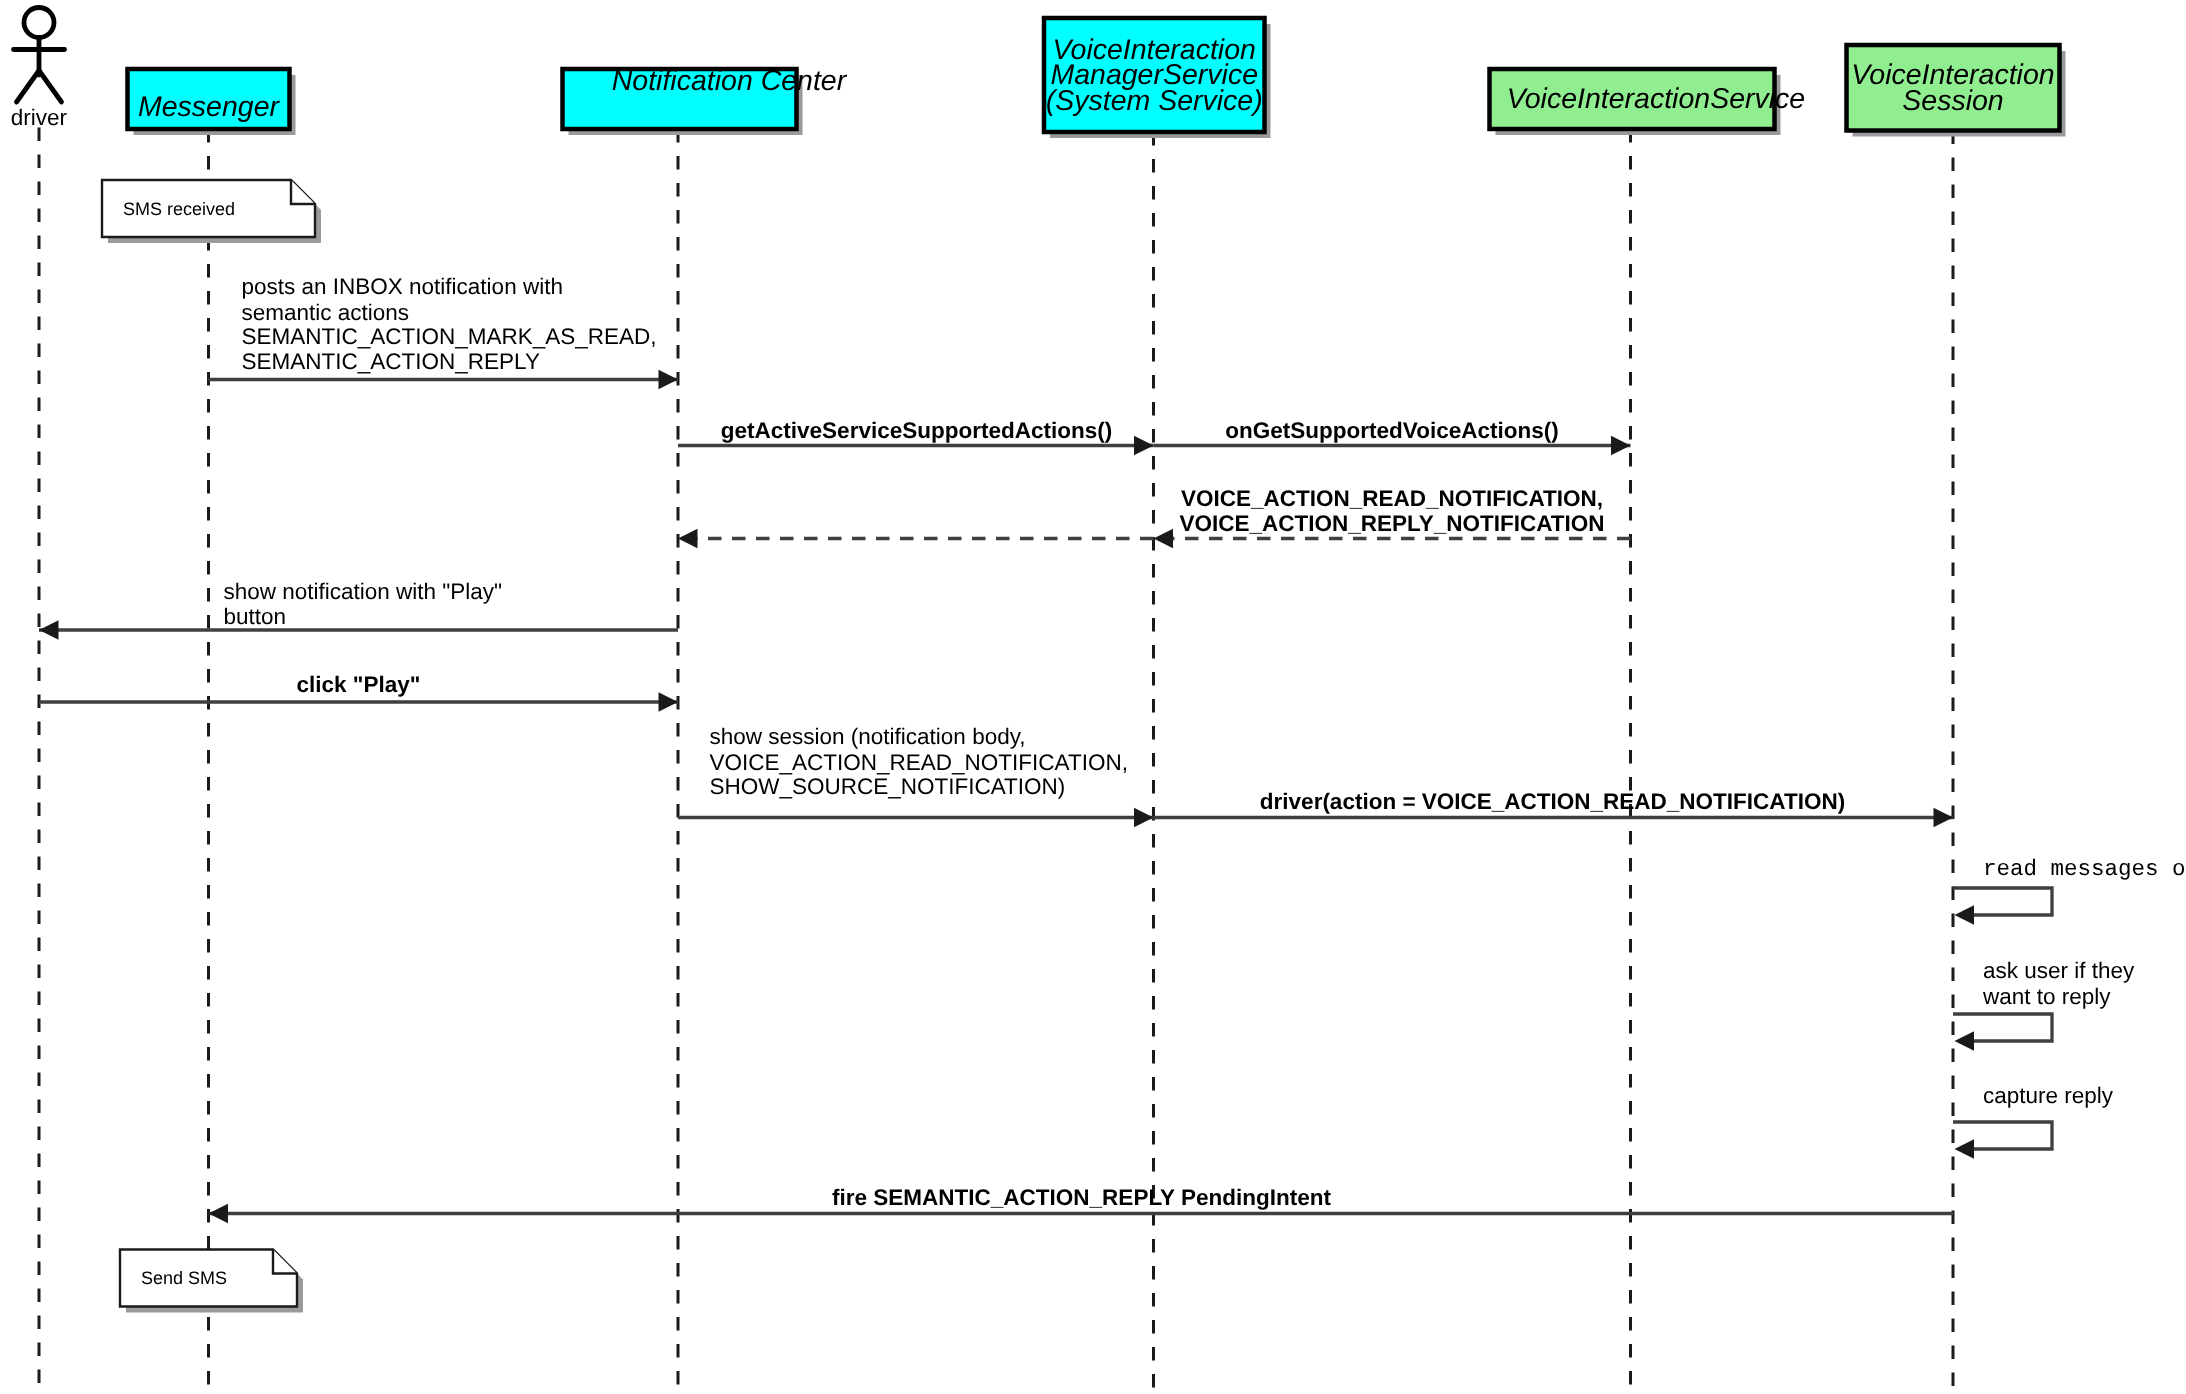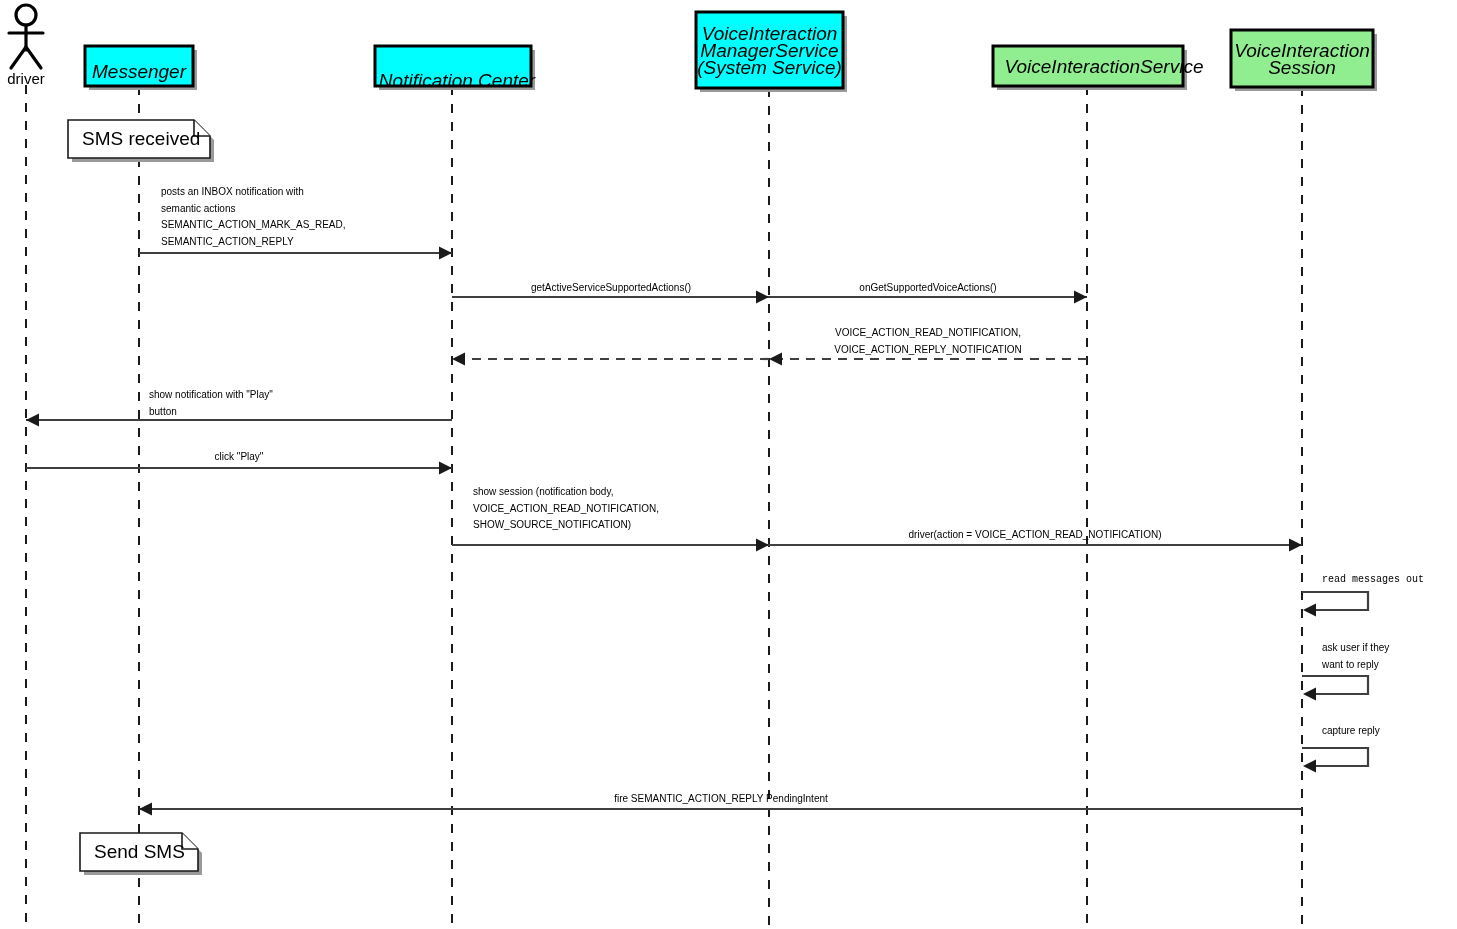--- a/index.html
+++ b/index.html
@@ -74,48 +74,49 @@
     stroke-linejoin: miter;
   }
   .note-fold {
     fill: #ffffff;
     stroke: #1a1a1a;
     stroke-width: 1.6;
   }
   .lbl {
     position: absolute;
     font-family: "Liberation Sans", sans-serif;
-    font-size: 10px;
+    font-size: 15px;
     line-height: 16.5px;
     color: #000000;
     white-space: pre;
   }
   .lbl.c {
     text-align: center;
     transform: translateX(-50%);
+    font-weight: bold;
   }
   .lbl.l { text-align: left; }
   .box-label {
     position: absolute;
     font-family: "Liberation Sans", sans-serif;
     font-size: 19px;
     line-height: 17px;
     color: #000000;
     text-align: center;
     white-space: pre;
     display: flex;
     align-items: center;
     justify-content: center;
     pointer-events: none;
     font-style: italic;
   }
   .note-label {
     position: absolute;
     font-family: "Liberation Sans", sans-serif;
-    font-size: 19px;
+    font-size: 12px;
     color: #000000;
     white-space: pre;
     display: flex;
     align-items: center;
   }
   .actor-label {
     position: absolute;
     font-family: "Liberation Sans", sans-serif;
     font-size: 15px;
     color: #000000;
@@ -221,21 +222,21 @@
         <path d="M1303 694 L1316 687.5 L1316 700.5 Z" class="arrowhead"></path>
       </g>
       <g>
         <path d="M1302 748 L1368 748 L1368 766 L1306 766" class="selfloop"></path>
         <path d="M1303 766 L1316 759.5 L1316 772.5 Z" class="arrowhead"></path>
       </g>
     </svg>
   <div id="text-layer">
       <div class="actor-label" style="left: 26px; top: 70px; width: 120px; margin-left: 0px;">driver</div>
       <div class="box-label" style="left: 85px; top: 46px; width: 108px; height: 51px;">Messenger</div>
-      <div class="box-label" style="left: 375px; top: 60px; width: 164px; height: 40px;">Notification Center</div>
+      <div class="box-label" style="left: 375px; top: 34px; width: 164px; height: 40px; padding-left: 29px;">Notification Center</div>
       <div class="box-label" style="left: 696px; top: 12px; width: 147px; height: 76px;">VoiceInteraction<br>ManagerService<br>(System Service)</div>
       <div class="box-label" style="left: 993px; top: 46px; width: 222px; height: 40px;">VoiceInteractionService</div>
       <div class="box-label" style="left: 1231px; top: 30px; width: 142px; height: 57px;">VoiceInteraction<br>Session</div>
       <div class="note-label" style="left: 82px; top: 120px; height: 38px;">SMS received</div>
       <div class="note-label" style="left: 94px; top: 833px; height: 38px;">Send SMS</div>
       <div class="lbl l" style="top: 184px; left: 161px;">posts an INBOX notification with<br>semantic actions<br>SEMANTIC_ACTION_MARK_AS_READ,<br>SEMANTIC_ACTION_REPLY</div>
       <div class="lbl c" style="top: 280px; left: 611px;">getActiveServiceSupportedActions()</div>
       <div class="lbl c" style="top: 280px; left: 928px;">onGetSupportedVoiceActions()</div>
       <div class="lbl c" style="top: 325px; left: 928px;">VOICE_ACTION_READ_NOTIFICATION,<br>VOICE_ACTION_REPLY_NOTIFICATION</div>
       <div class="lbl l" style="top: 387px; left: 149px;">show notification with "Play"<br>button</div>

